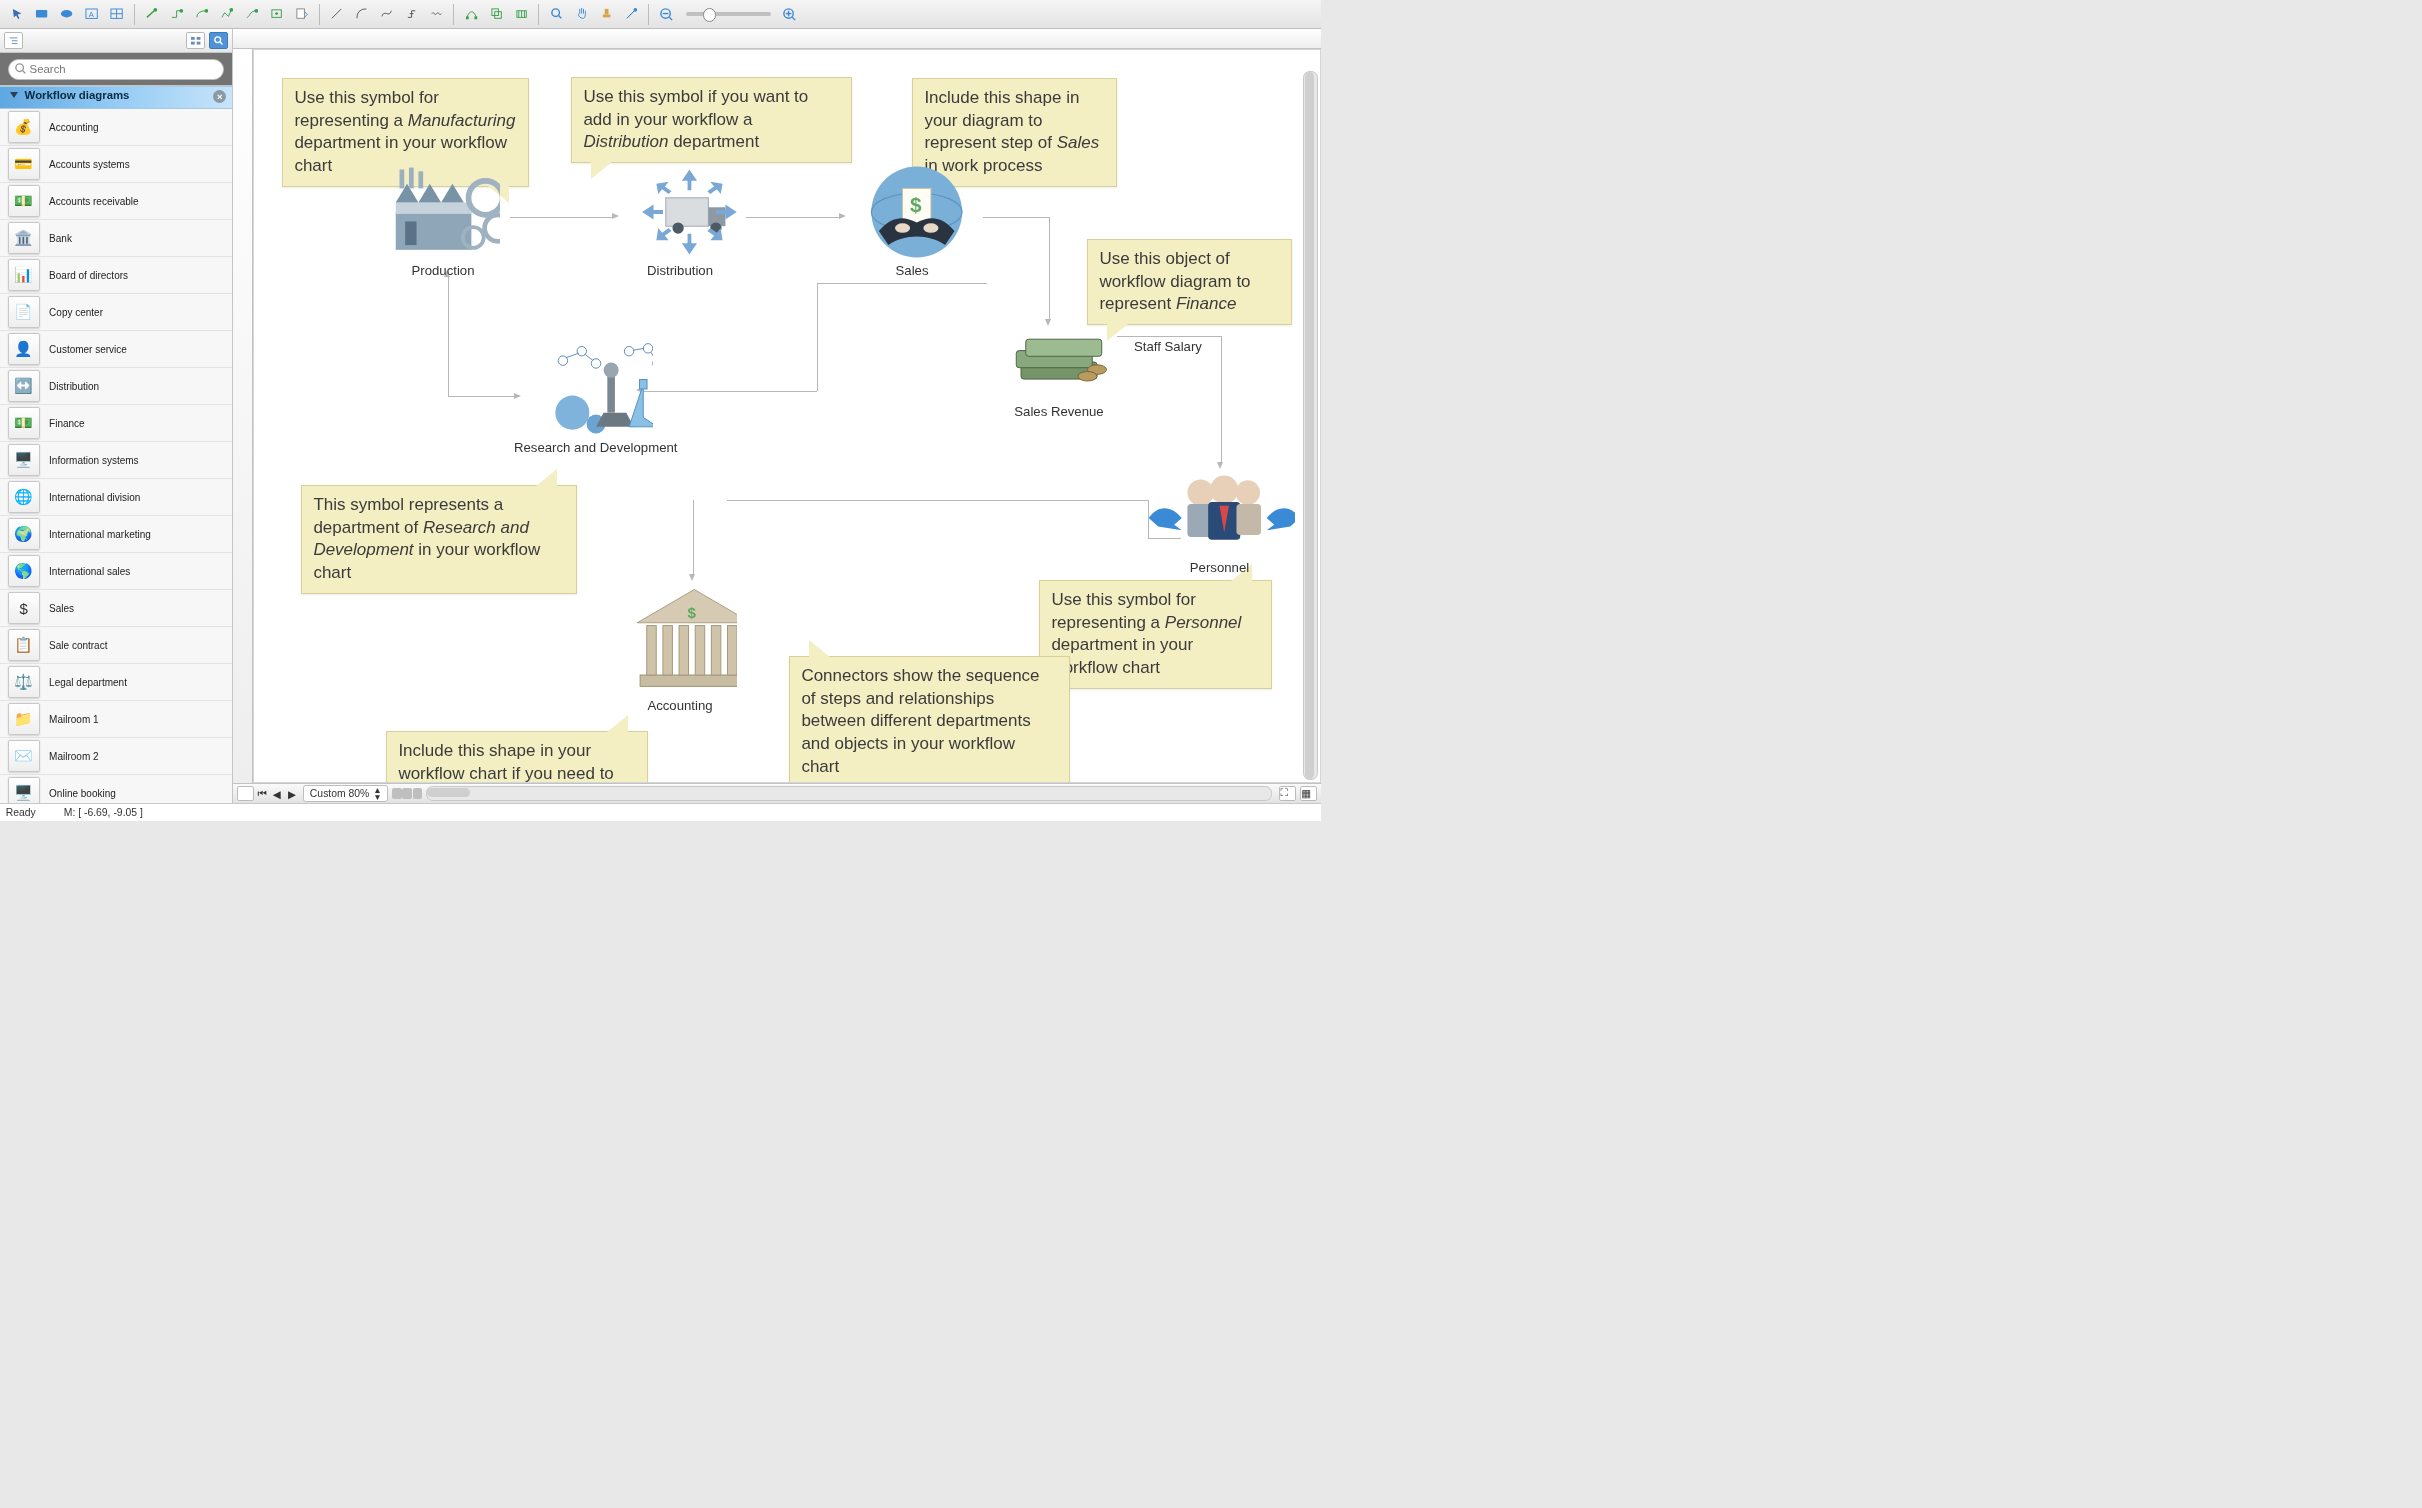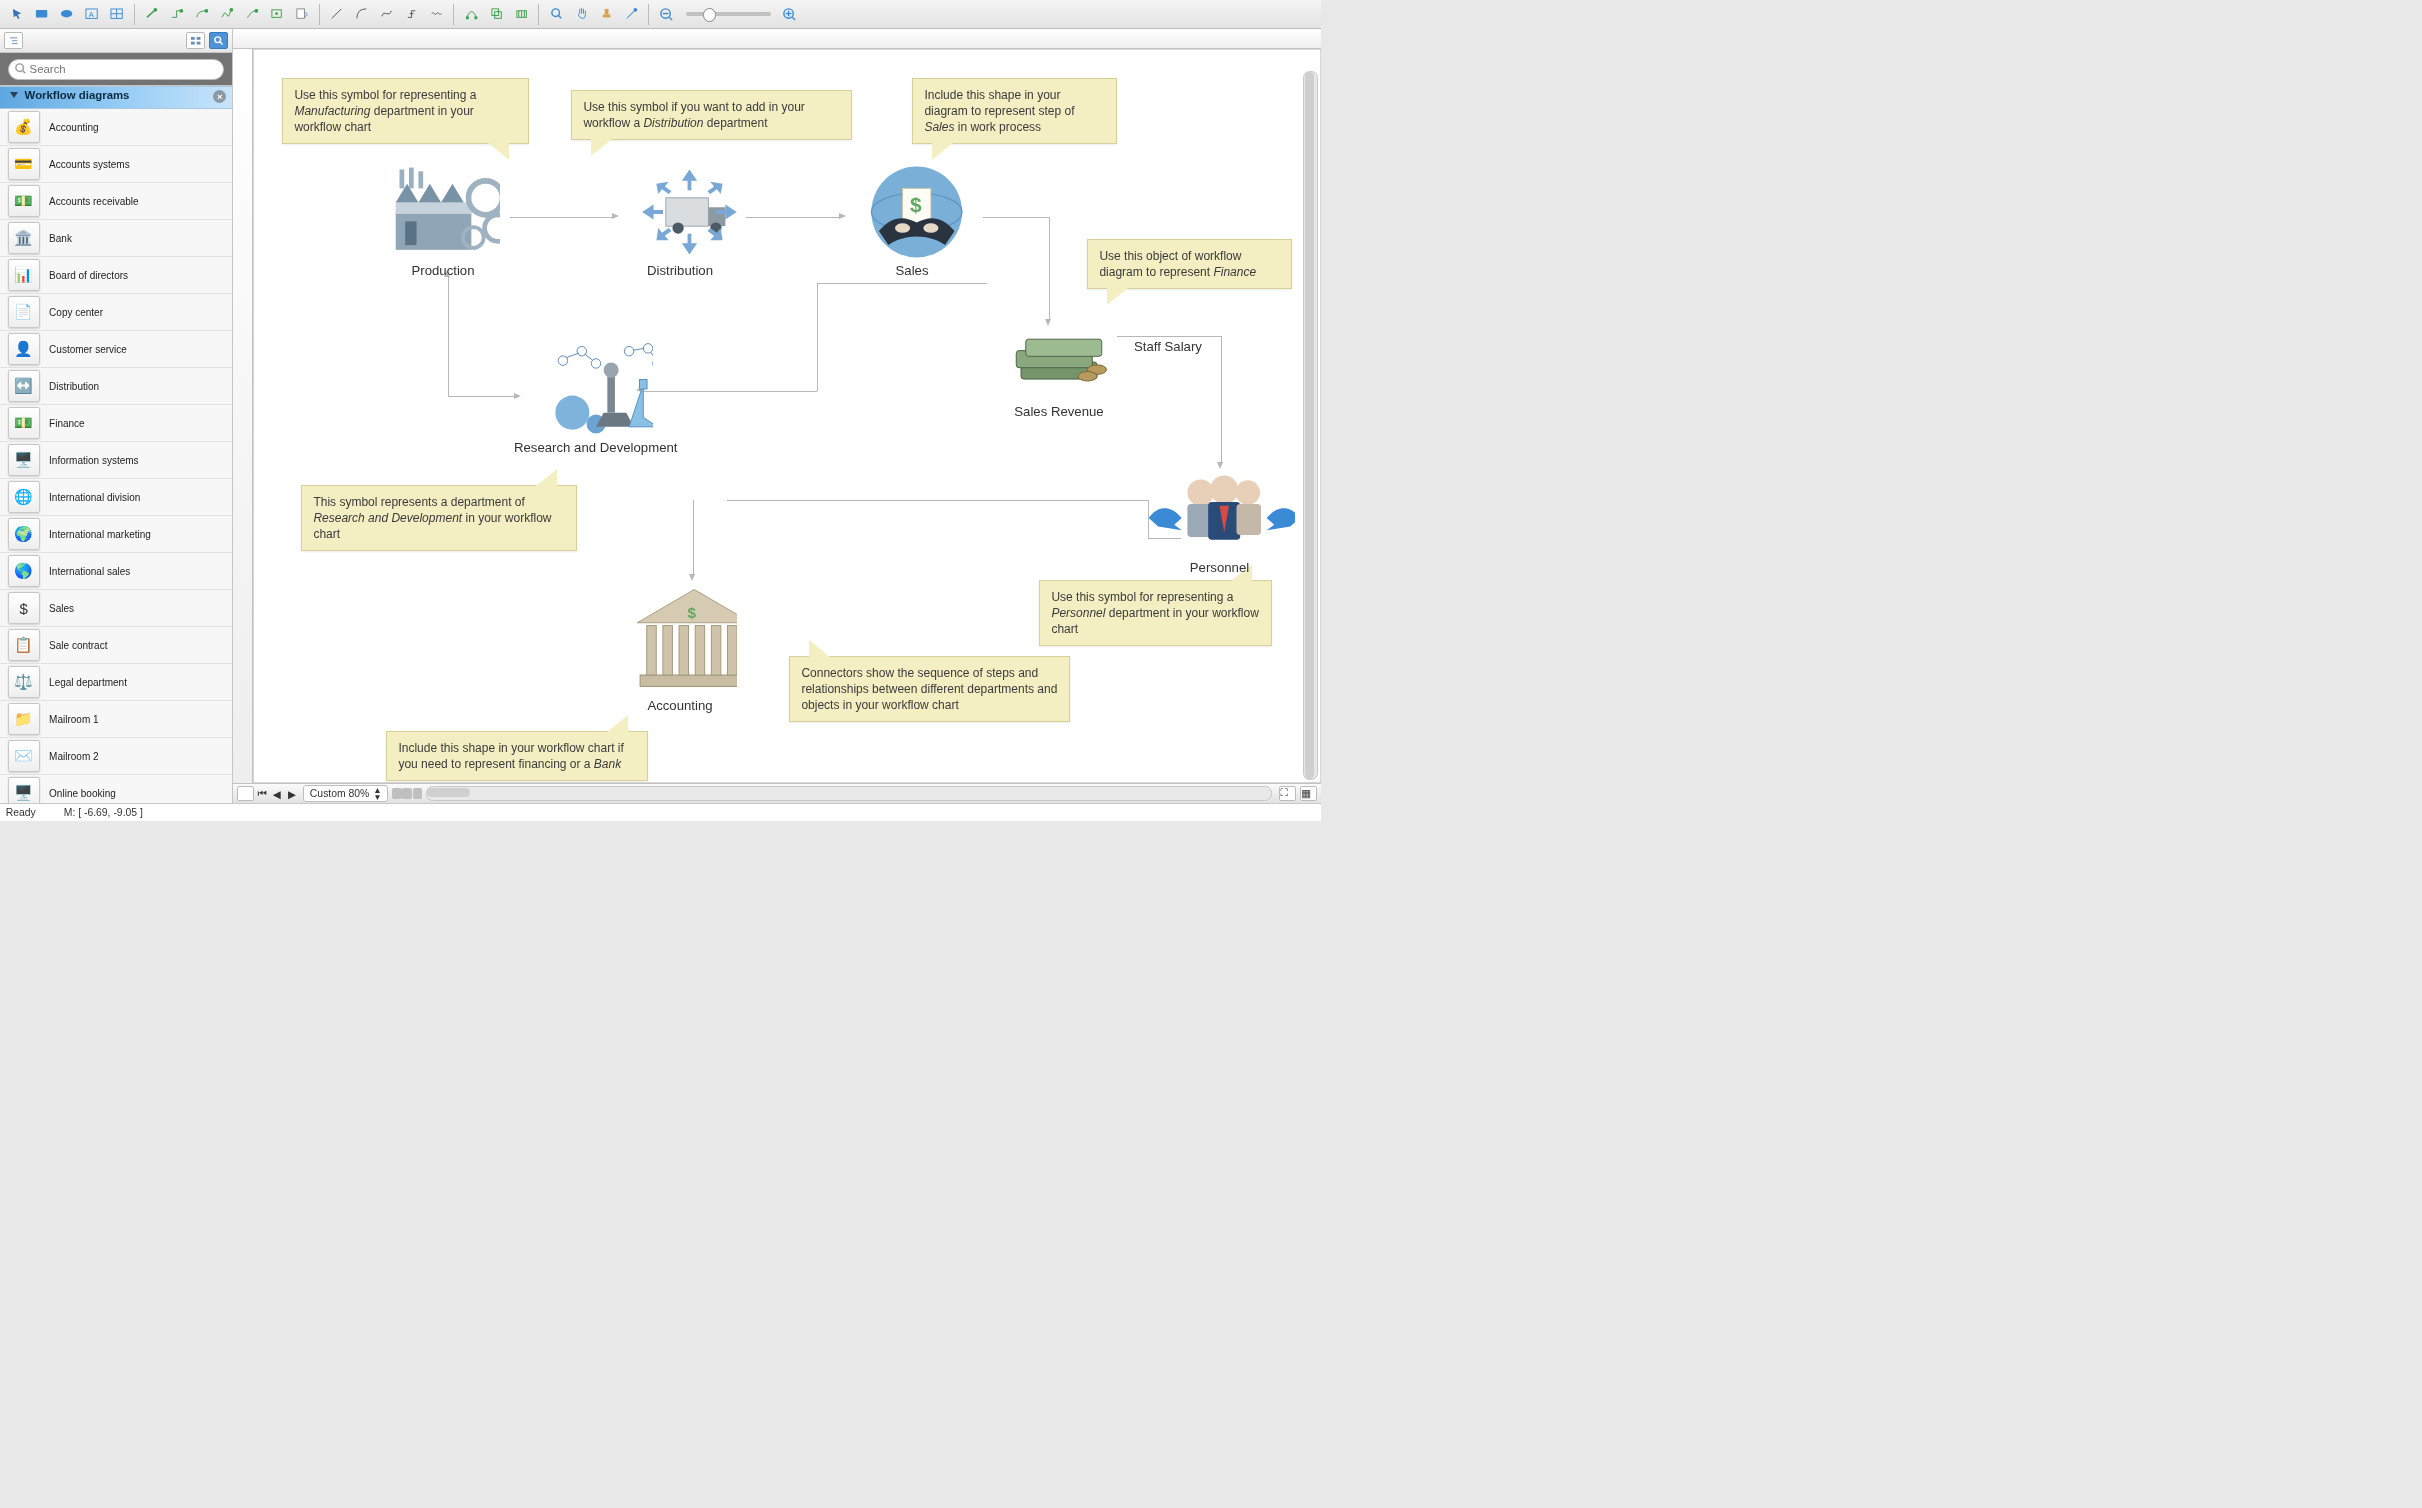--- a/index.html
+++ b/index.html
@@ -25,21 +25,21 @@
 .shape-item .thumb{width:30px;height:30px;border:0.9px solid #c8c8c8;border-radius:1.9px;background:linear-gradient(#fff,#eee);margin-right:9.5px;display:flex;align-items:center;justify-content:center;font-size:15px;box-shadow:0 0.9px 1.9px rgba(0,0,0,.15)}
 .shape-item .lbl{font-size:10px;color:#222}
 .canvas-wrap{flex:1;display:flex;flex-direction:column;background:#f0f0f0;position:relative;overflow:hidden}
 .ruler-h{height:19px;background:linear-gradient(#fff,#eee);border-bottom:0.9px solid #c2c2c2}
 .ruler-v{width:19px;background:linear-gradient(#fff,#eee);border-right:0.9px solid #c2c2c2}
 .canvas-row{flex:1;display:flex;overflow:hidden}
 .canvas{flex:1;background:#fff;position:relative;overflow:auto;border:0.9px solid #d6d6d6;margin:0}
 .node{position:absolute;display:flex;flex-direction:column;align-items:center;pointer-events:none}
 .node .pic{width:114px;height:95px;display:flex;align-items:center;justify-content:center}
 .node .cap{font-size:13.2px;color:#333;margin-top:3.8px}
-.callout{position:absolute;background:#f4eec3;border:0.9px solid #d8cf99;padding:7.6px 11.4px;font-size:12px;color:#3b3b3b;line-height:1.35;max-width:256px;box-shadow:0 0.9px 1.9px rgba(0,0,0,.08)}
+.callout{position:absolute;background:#f4eec3;border:0.9px solid #d8cf99;padding:7.6px 11.4px;font-size:17px;color:#3b3b3b;line-height:1.35;max-width:256px;box-shadow:0 0.9px 1.9px rgba(0,0,0,.08)}
 .callout em{font-style:italic}
 .callout .tail{position:absolute;width:0;height:0}
 .tail-bl{left:19px;bottom:-17px;border-top:17px solid #f4eec3;border-right:21px solid transparent}
 .tail-br{right:19px;bottom:-17px;border-top:17px solid #f4eec3;border-left:21px solid transparent}
 .tail-tl{left:19px;top:-17px;border-bottom:17px solid #f4eec3;border-right:21px solid transparent}
 .tail-tr{right:19px;top:-17px;border-bottom:17px solid #f4eec3;border-left:21px solid transparent}
 .conn{position:absolute;background:#b7b7b7;pointer-events:none}
 .conn.h{height:0.9px}
 .conn.v{width:0.9px}
 .arrow-r{position:absolute;width:0;height:0;border-top:3.8px solid transparent;border-bottom:3.8px solid transparent;border-left:7.6px solid #b7b7b7}
@@ -378,21 +378,21 @@
 
           <div class="conn h" style="left:473px;top:450px;width:421px"></div>
           <div class="conn v" style="left:894px;top:450px;height:38px"></div>
           <div class="conn h" style="left:894px;top:488px;width:33px"></div>
           <div class="conn v" style="left:439px;top:450px;height:76px"></div>
           <div class="arrow-d" style="left:435px;top:524px"></div>
 
           <div class="callout" style="left:28px;top:28px;width:222px">
             <span>Use this symbol for representing a <em>Manufacturing</em> department in your workflow chart</span><div class="tail tail-br"></div>
           </div>
-          <div class="callout" style="left:317px;top:40px;width:260px">
+          <div class="callout" style="left:317px;top:27px;width:260px">
             <span>Use this symbol if you want to add in your workflow a <em>Distribution</em> department</span><div class="tail tail-bl"></div>
           </div>
           <div class="callout" style="left:658px;top:28px;width:180px">
             <span>Include this shape in your diagram to represent step of <em>Sales</em> in work process</span><div class="tail tail-bl"></div>
           </div>
           <div class="callout" style="left:833px;top:189px;width:180px">
             <span>Use this object of workflow diagram to represent <em>Finance</em></span><div class="tail tail-bl"></div>
           </div>
           <div class="callout" style="left:785px;top:530px;width:208px">
             <span>Use this symbol for representing a <em>Personnel</em> department in your workflow chart</span><div class="tail tail-tr"></div>

